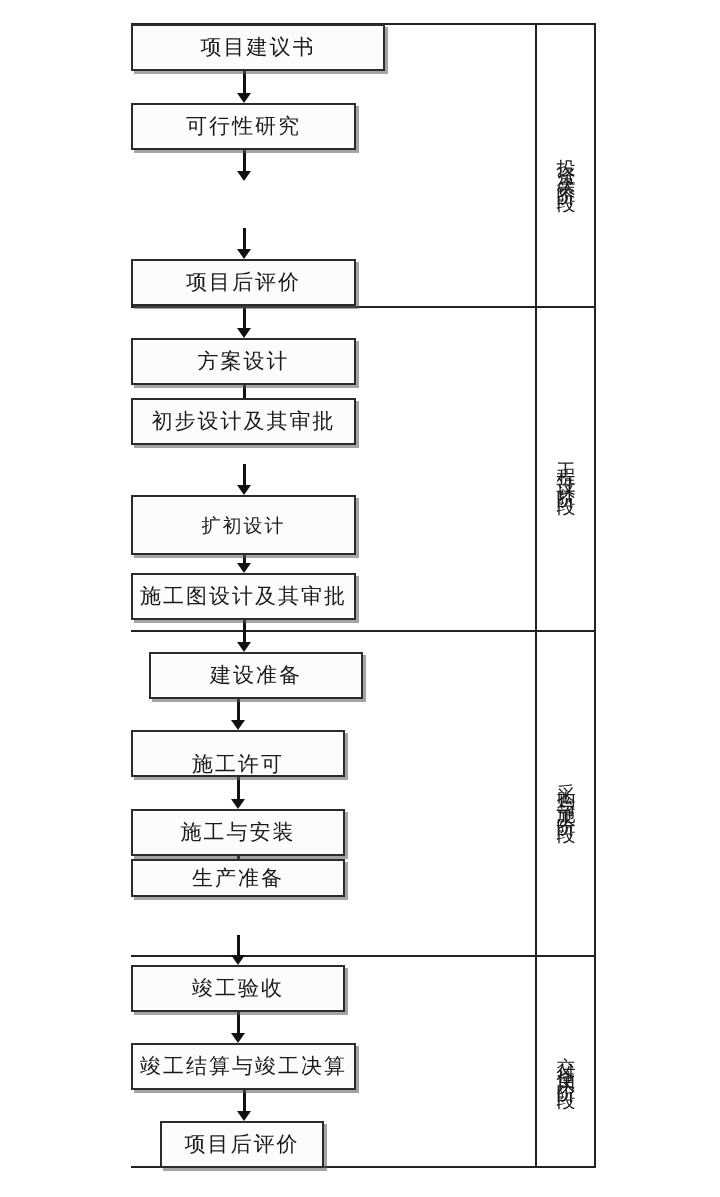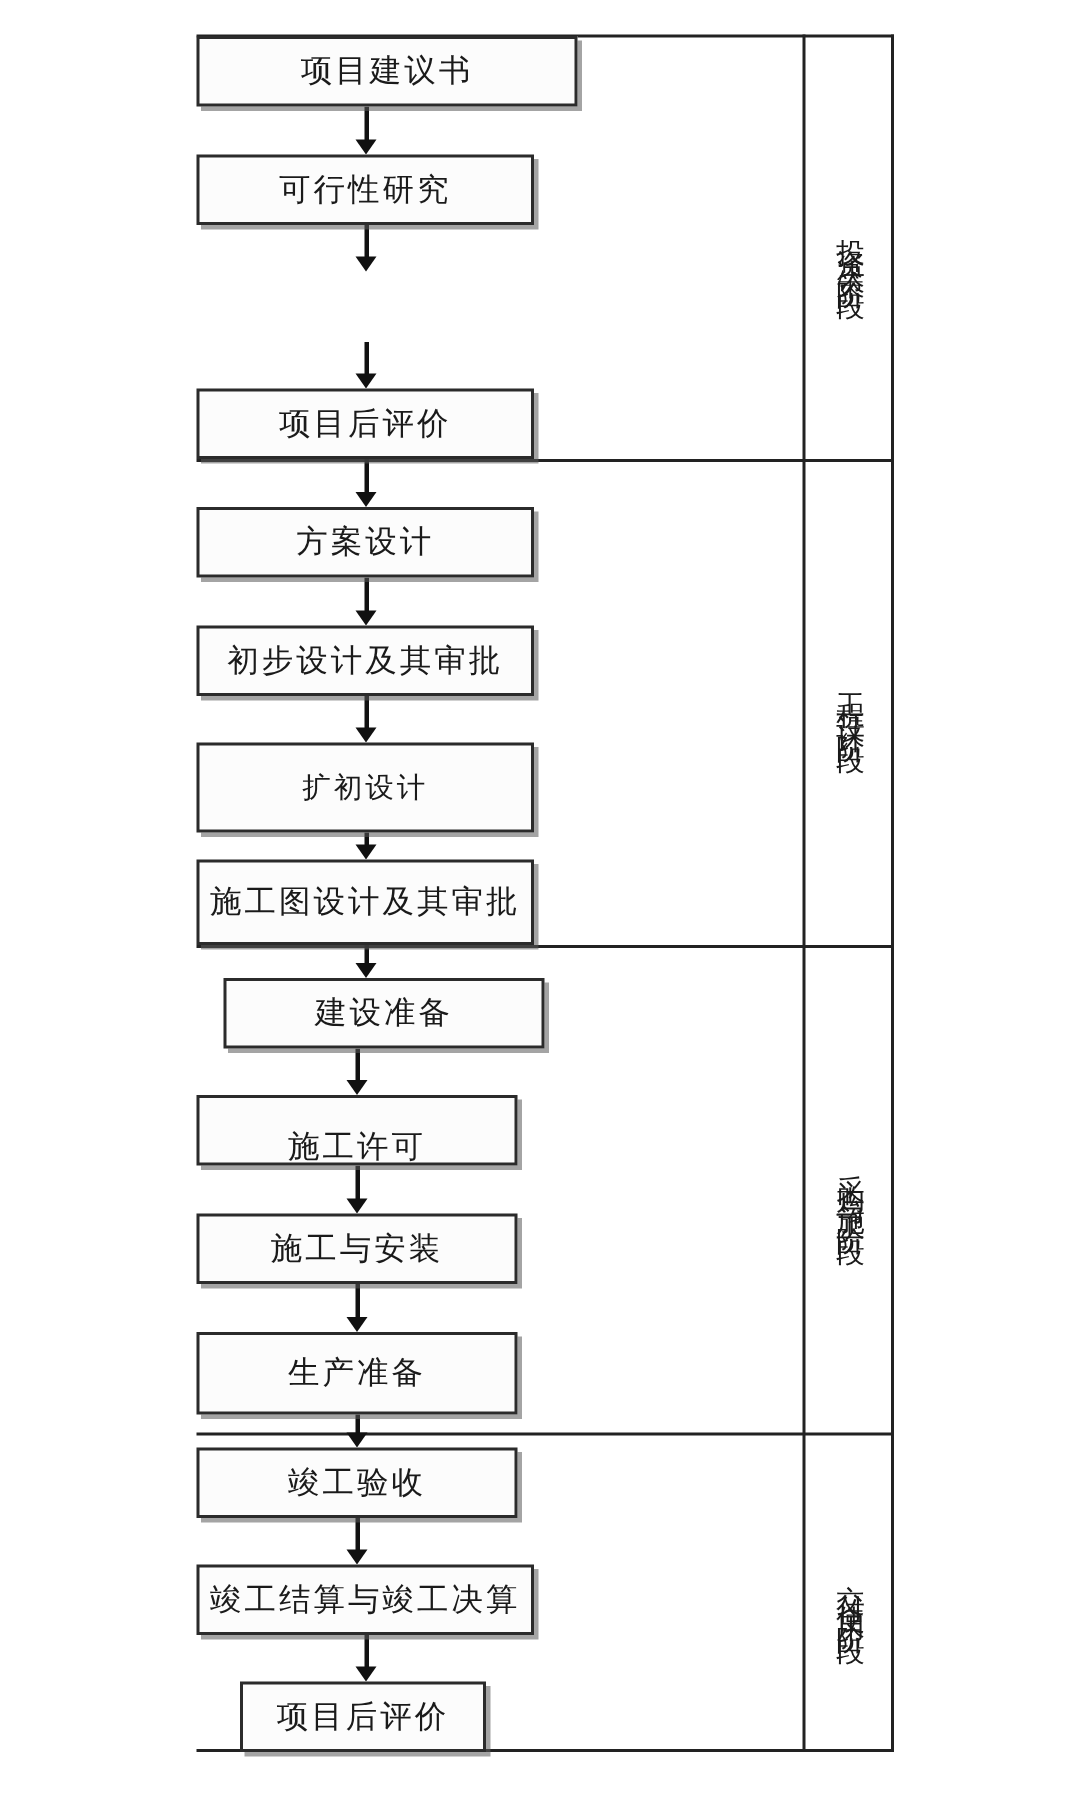--- a/index.html
+++ b/index.html
@@ -186,42 +186,42 @@
     </div>
     <div class="node" style="left: 131px; top: 259px; width: 225px; height: 47px; font-size: 21px;">
       <span class="node-label">项目后评价</span>
     </div>
     <div class="phase" style="top: 23px; height: 283px;">
       <span class="phase-label" style="font-size: 19px;">投资决策阶段</span>
     </div>
     <div class="node" style="left: 131px; top: 338px; width: 225px; height: 47px; font-size: 21px;">
       <span class="node-label">方案设计</span>
     </div>
-    <div class="node" style="left: 131px; top: 417px; width: 225px; height: 47px; font-size: 21px;">
+    <div class="node" style="left: 131px; top: 398px; width: 225px; height: 47px; font-size: 21px;">
       <span class="node-label">初步设计及其审批</span>
     </div>
     <div class="node" style="left: 131px; top: 495px; width: 225px; height: 60px; font-size: 19px;">
       <span class="node-label">扩初设计</span>
     </div>
-    <div class="node" style="left: 131px; top: 573px; width: 225px; height: 57px; font-size: 21px;">
+    <div class="node" style="left: 131px; top: 573px; width: 225px; height: 47px; font-size: 21px;">
       <span class="node-label">施工图设计及其审批</span>
     </div>
     <div class="phase" style="top: 306px; height: 324px;">
       <span class="phase-label" style="font-size: 19px;">工程设计阶段</span>
     </div>
     <div class="node" style="left: 149px; top: 652px; width: 214px; height: 47px; font-size: 21px;">
       <span class="node-label">建设准备</span>
     </div>
     <div class="node" style="left: 131px; top: 730px; width: 214px; height: 47px; font-size: 21px; align-items: flex-end;">
       <span class="node-label">施工许可</span>
     </div>
     <div class="node" style="left: 131px; top: 809px; width: 214px; height: 47px; font-size: 21px;">
       <span class="node-label">施工与安装</span>
     </div>
-    <div class="node" style="left: 131px; top: 888px; width: 214px; height: 55px; font-size: 21px;">
+    <div class="node" style="left: 131px; top: 859px; width: 214px; height: 38px; font-size: 21px;">
       <span class="node-label">生产准备</span>
     </div>
     <div class="phase" style="top: 630px; height: 325px;">
       <span class="phase-label" style="font-size: 19px;">采购与施工阶段</span>
     </div>
     <div class="node" style="left: 131px; top: 965px; width: 214px; height: 47px; font-size: 21px;">
       <span class="node-label">竣工验收</span>
     </div>
     <div class="node" style="left: 131px; top: 1043px; width: 225px; height: 47px; font-size: 21px;">
       <span class="node-label">竣工结算与竣工决算</span>

